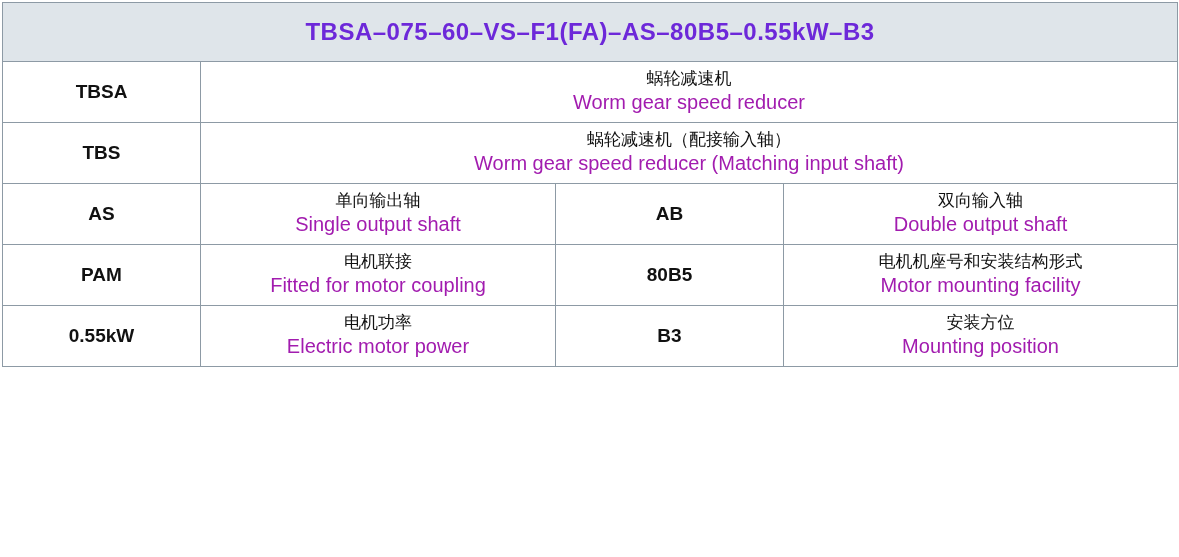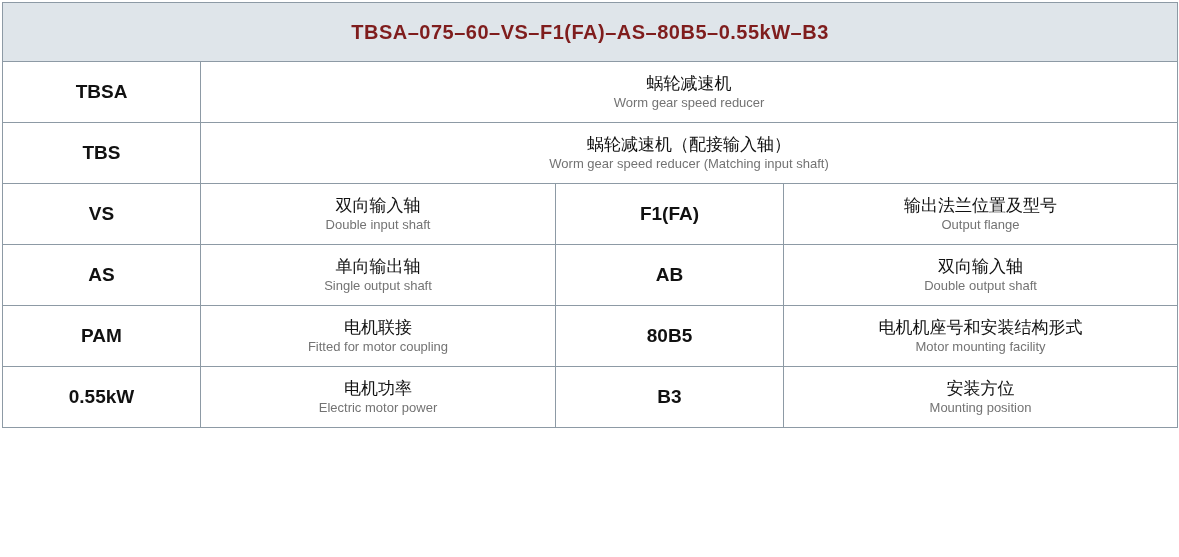--- a/index.html
+++ b/index.html
@@ -21,46 +21,46 @@
     table-layout: fixed;
   }
   .spec-table td {
     border: 1px solid #8d9aa5;
     vertical-align: middle;
     padding: 0;
   }
   .title-cell {
     background: #dfe5ea;
     text-align: center;
-    font-size: 20px;
+    font-size: 24px;
     font-weight: bold;
     letter-spacing: 0.5px;
     height: 58px;
-    color: #7f1d1d;
+    color: #6d28d9;
   }
   .code-cell {
     text-align: center;
     font-size: 19px;
     font-weight: bold;
     height: 60px;
     color: #111;
   }
   .desc-cell {
     padding: 6px 0 6px 14px;
     line-height: 1.28;
     text-align: center;
   }
   .cn {
     font-size: 17px;
     color: #111;
     white-space: nowrap;
   }
   .en {
-    font-size: 13px;
-    color: #737373;
+    font-size: 20px;
+    color: #a21caf;
     white-space: nowrap;
   }
   .col-code { width: 198px; }
   .col-desc { width: 355px; }
   .col-code2 { width: 228px; }
   .col-desc2 { width: 394px; }
 </style>
 </head>
 <body>
 
@@ -87,32 +87,20 @@
     <tr>
       <td class="code-cell">TBS</td>
       <td class="desc-cell" colspan="3">
         <div class="cn">蜗轮减速机（配接输入轴）</div>
         <div class="en">Worm gear speed reducer (Matching input shaft)</div>
       </td>
     </tr>
 
 
 
-    <tr>
-      <td class="code-cell">VS</td>
-      <td class="desc-cell">
-        <div class="cn">双向输入轴</div>
-        <div class="en">Double input shaft</div>
-      </td>
-      <td class="code-cell">F1(FA)</td>
-      <td class="desc-cell">
-        <div class="cn">输出法兰位置及型号</div>
-        <div class="en">Output flange</div>
-      </td>
-    </tr>
 
     <tr>
       <td class="code-cell">AS</td>
       <td class="desc-cell">
         <div class="cn">单向输出轴</div>
         <div class="en">Single output shaft</div>
       </td>
       <td class="code-cell">AB</td>
       <td class="desc-cell">
         <div class="cn">双向输入轴</div>

